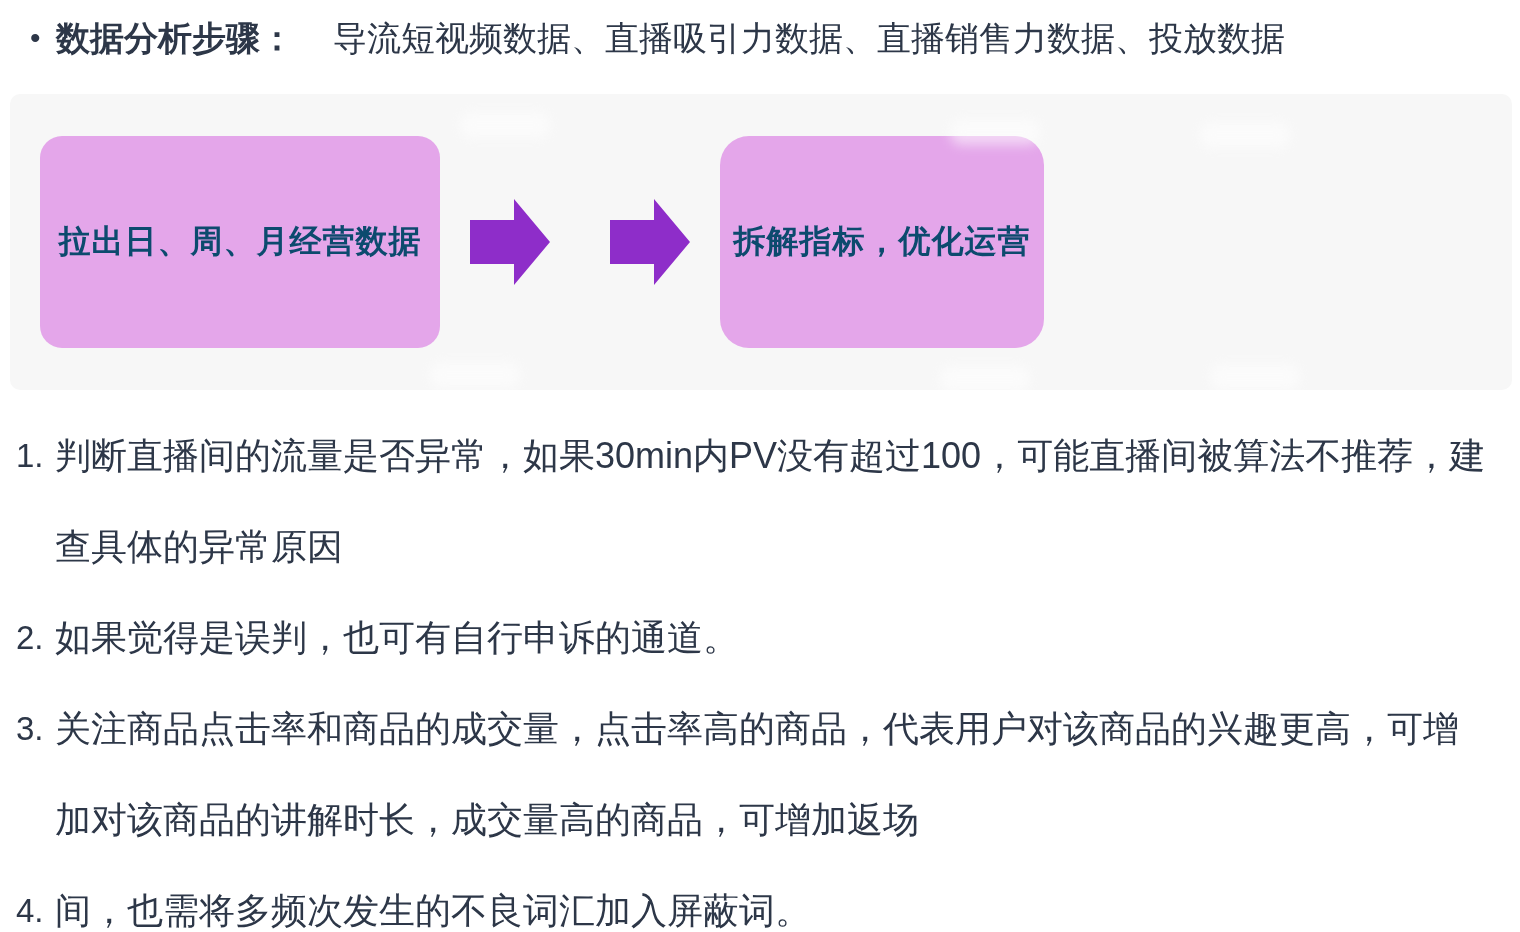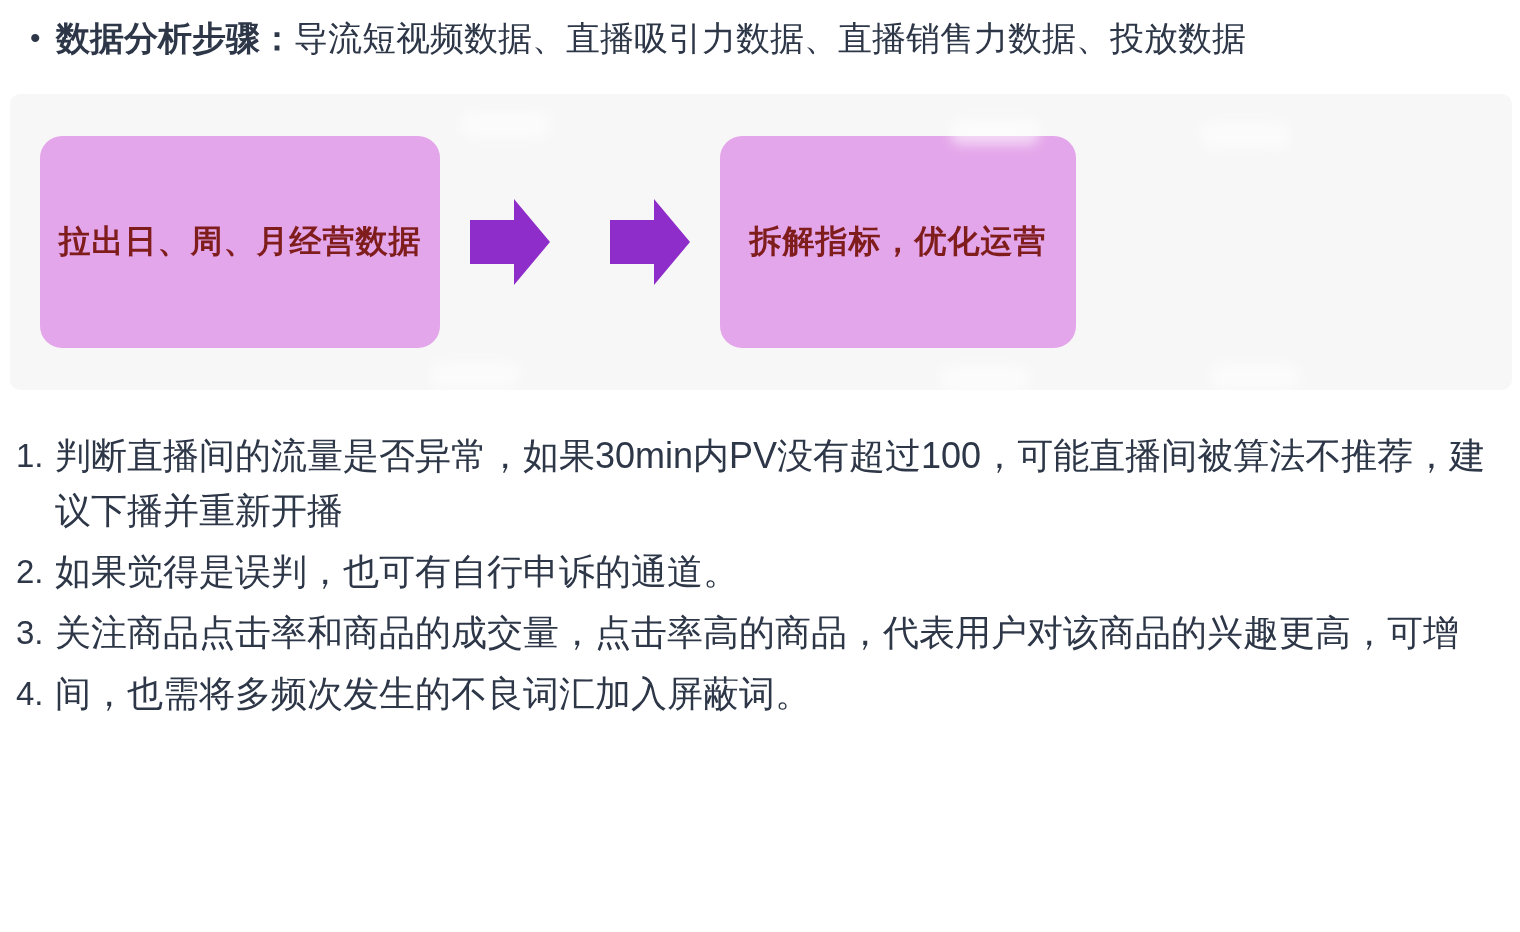--- a/index.html
+++ b/index.html
@@ -18,52 +18,52 @@
     margin:12px 20px 0 30px;
     font-size:34px;
     line-height:52px;
   }
   .bullet-marker {
     flex:0 0 26px;
     font-size:30px;
     line-height:52px;
   }
   .bullet-label { font-weight:700; white-space:pre; }
-  .bullet-text  { font-weight:400; }
+  .bullet-text  { font-weight:400;margin-left:39px; }
 
   
   .figure {
     margin:30px 8px 0 10px;
     height:296px;
     background:#f7f7f7;
     border-radius:10px;
     display:flex;
     align-items:center;
     padding-left:30px;
     box-sizing:border-box;
     position:relative;
   }
   .step {
     background:#e4a6ea;
-    color:#7f1d1d;
+    color:#0c4a6e;
     font-weight:700;
     font-size:32px;
     letter-spacing:1px;
     height:212px;
     border-radius:22px;
     display:flex;
     align-items:center;
     justify-content:center;
     text-align:center;
     box-sizing:border-box;
     padding:0 10px;
   }
   .step-1 { width:400px; }
   .step-2 { width:356px; }
-  .step-3 { width:356px; }
+  .step-3 { width:324px;border-radius:29px; }
   .flow-arrow { margin:0 30px; flex:0 0 auto; display:block; }
 
   
   .smudge {
     position:absolute;
     width:90px; height:26px;
     background:#ffffff;
     opacity:0.55;
     filter:blur(6px);
     border-radius:12px;
@@ -86,21 +86,21 @@
     padding-left:55px;
     margin-bottom:6px;
   }
   .item-num {
     position:absolute;
     left:16px;
     top:0;
     font-size:33px;
     line-height:55px;
   }
-  .item-line { display:block; }
+  .item-line { display:block;margin-top:36px; }
 </style>
 </head>
 <body>
 
 <div>
 
   <div class="bullet-row">
     <span class="bullet-marker">•</span>
     <span><span class="bullet-label">数据分析步骤：</span><span class="bullet-text">导流短视频数据、直播吸引力数据、直播销售力数据、投放数据</span></span>
   </div>
@@ -129,31 +129,32 @@
     <div class="step step-3">
       <span>拆解指标，优化运营</span>
     </div>
   </div>
 
   <div class="numbered-list">
 
     <div class="list-item">
       <span class="item-num">1.</span>
       <span class="item-line">判断直播间的流量是否异常，如果30min内PV没有超过100，可能直播间被算法不推荐，建</span>
-      <span class="item-line">议下播并重新开播</span>
+      <span class="item-line">查具体的异常原因</span>
     </div>
 
     <div class="list-item">
       <span class="item-num">2.</span>
       <span class="item-line">如果觉得是误判，也可有自行申诉的通道。</span>
     </div>
 
     <div class="list-item">
       <span class="item-num">3.</span>
       <span class="item-line">关注商品点击率和商品的成交量，点击率高的商品，代表用户对该商品的兴趣更高，可增</span>
+      <span class="item-line">加对该商品的讲解时长，成交量高的商品，可增加返场</span>
     </div>
 
     <div class="list-item">
       <span class="item-num">4.</span>
       <span class="item-line">间，也需将多频次发生的不良词汇加入屏蔽词。</span>
     </div>
 
   </div>
 </div>
 

